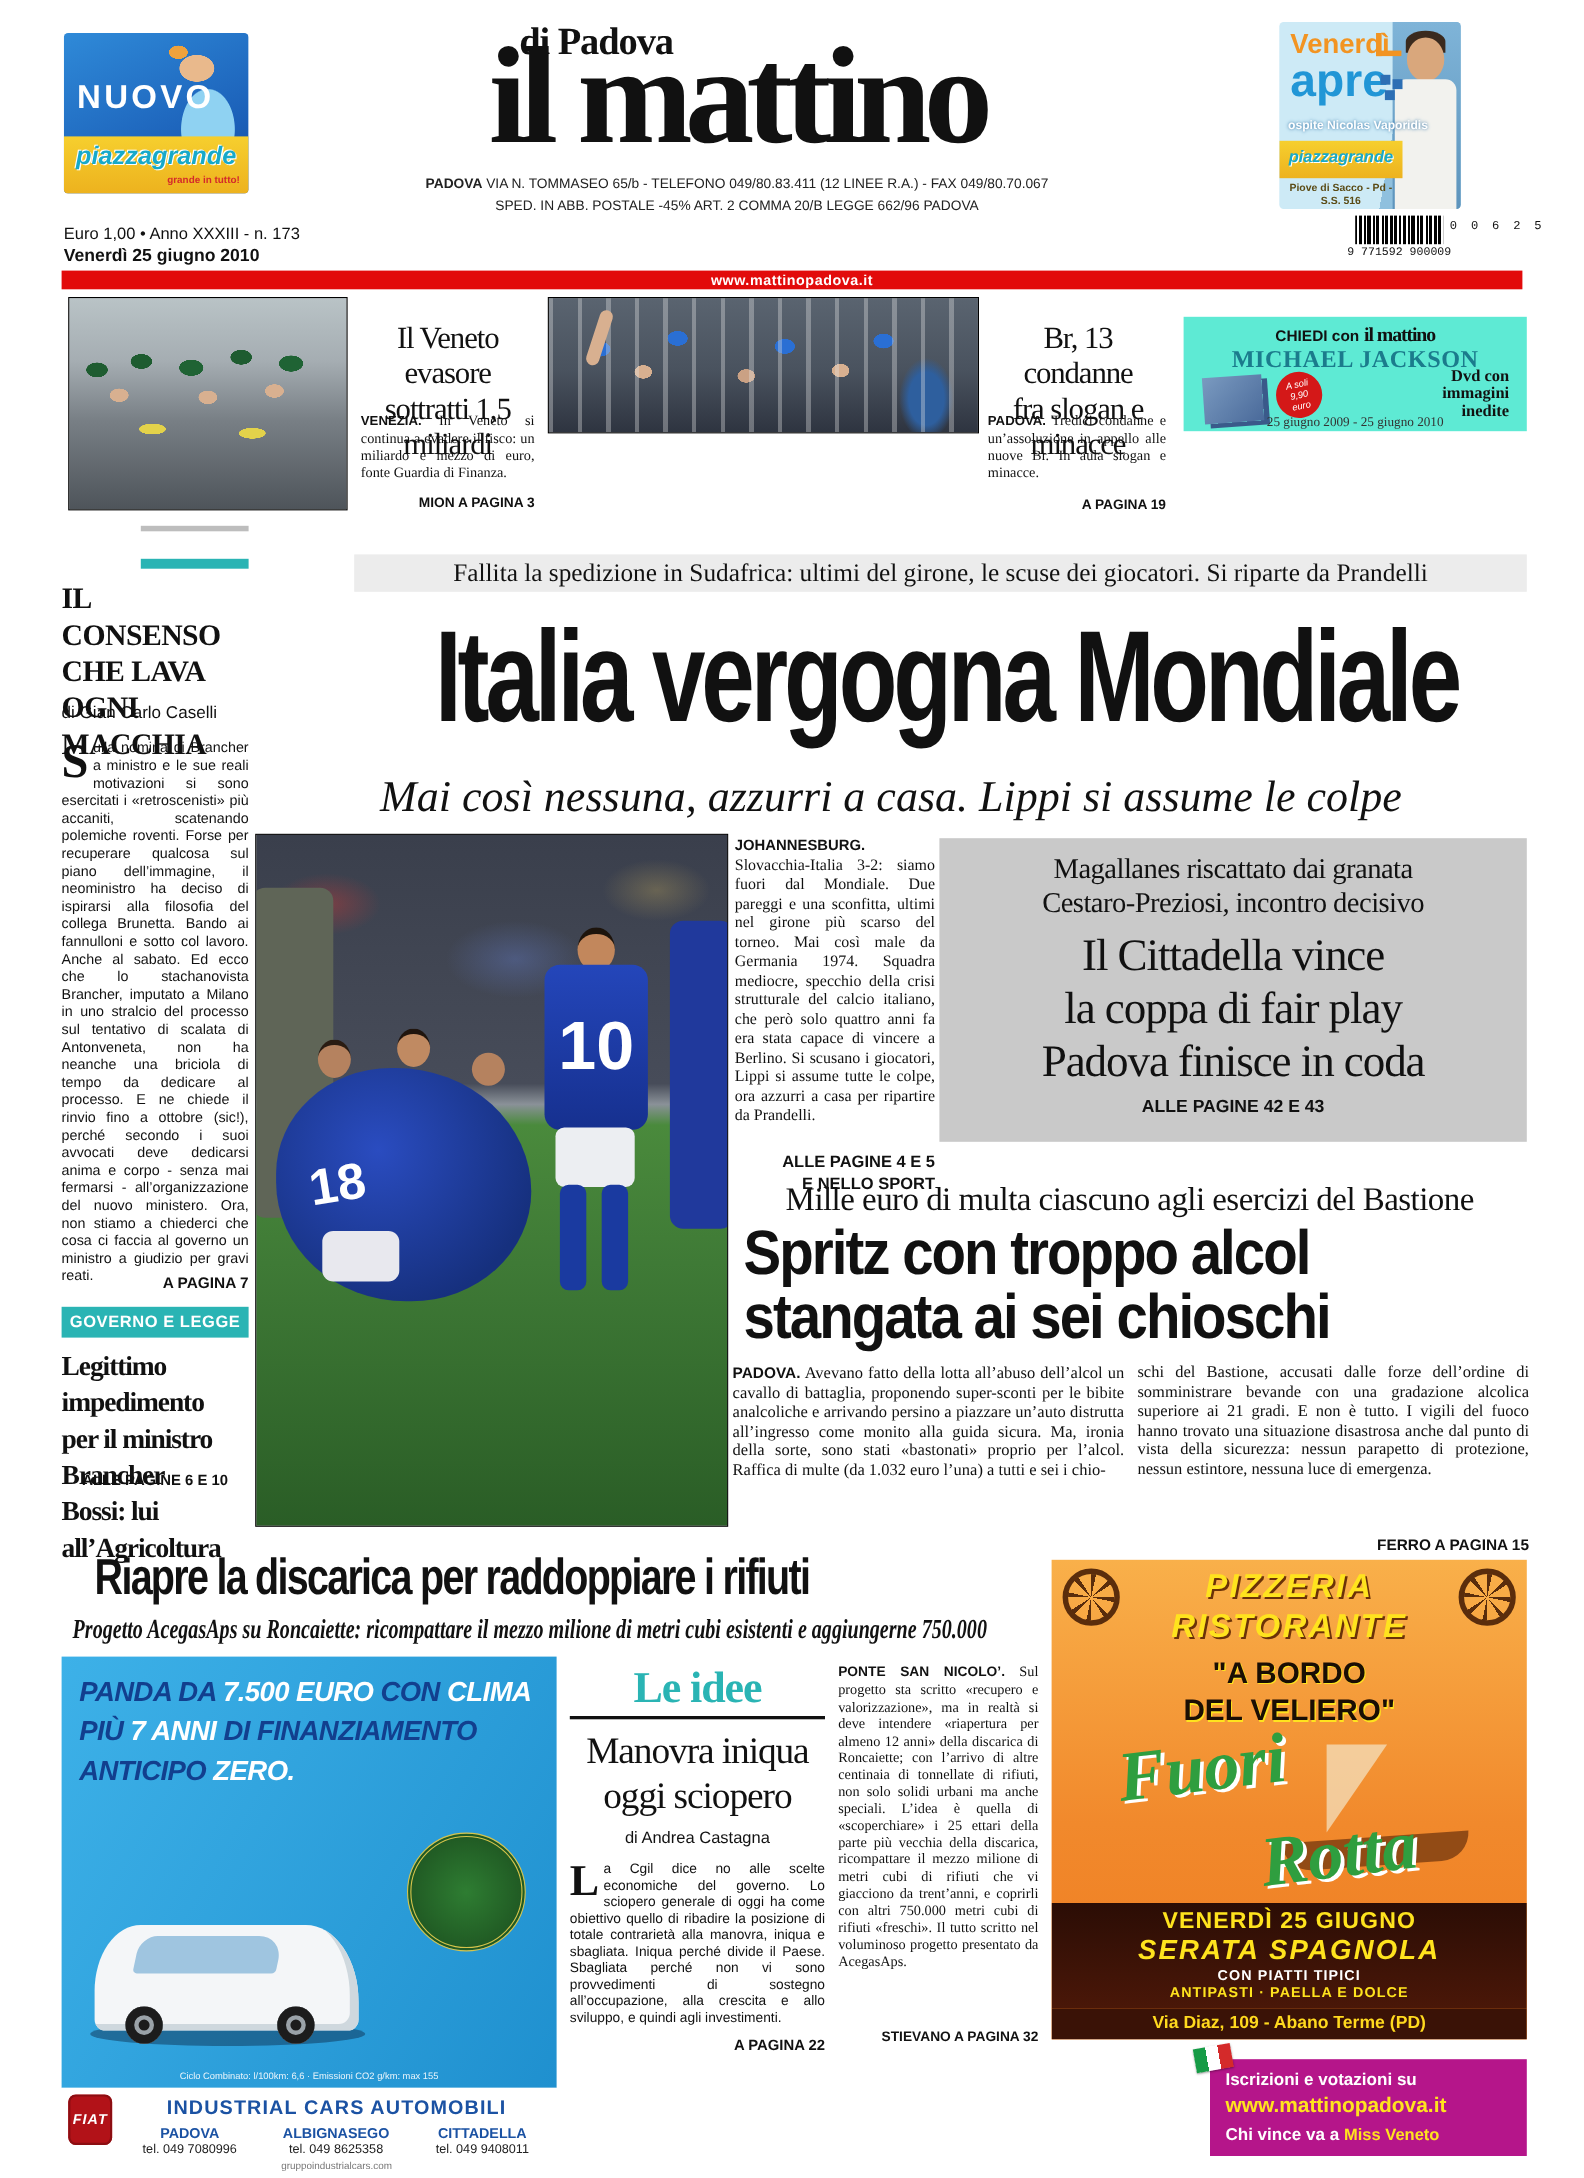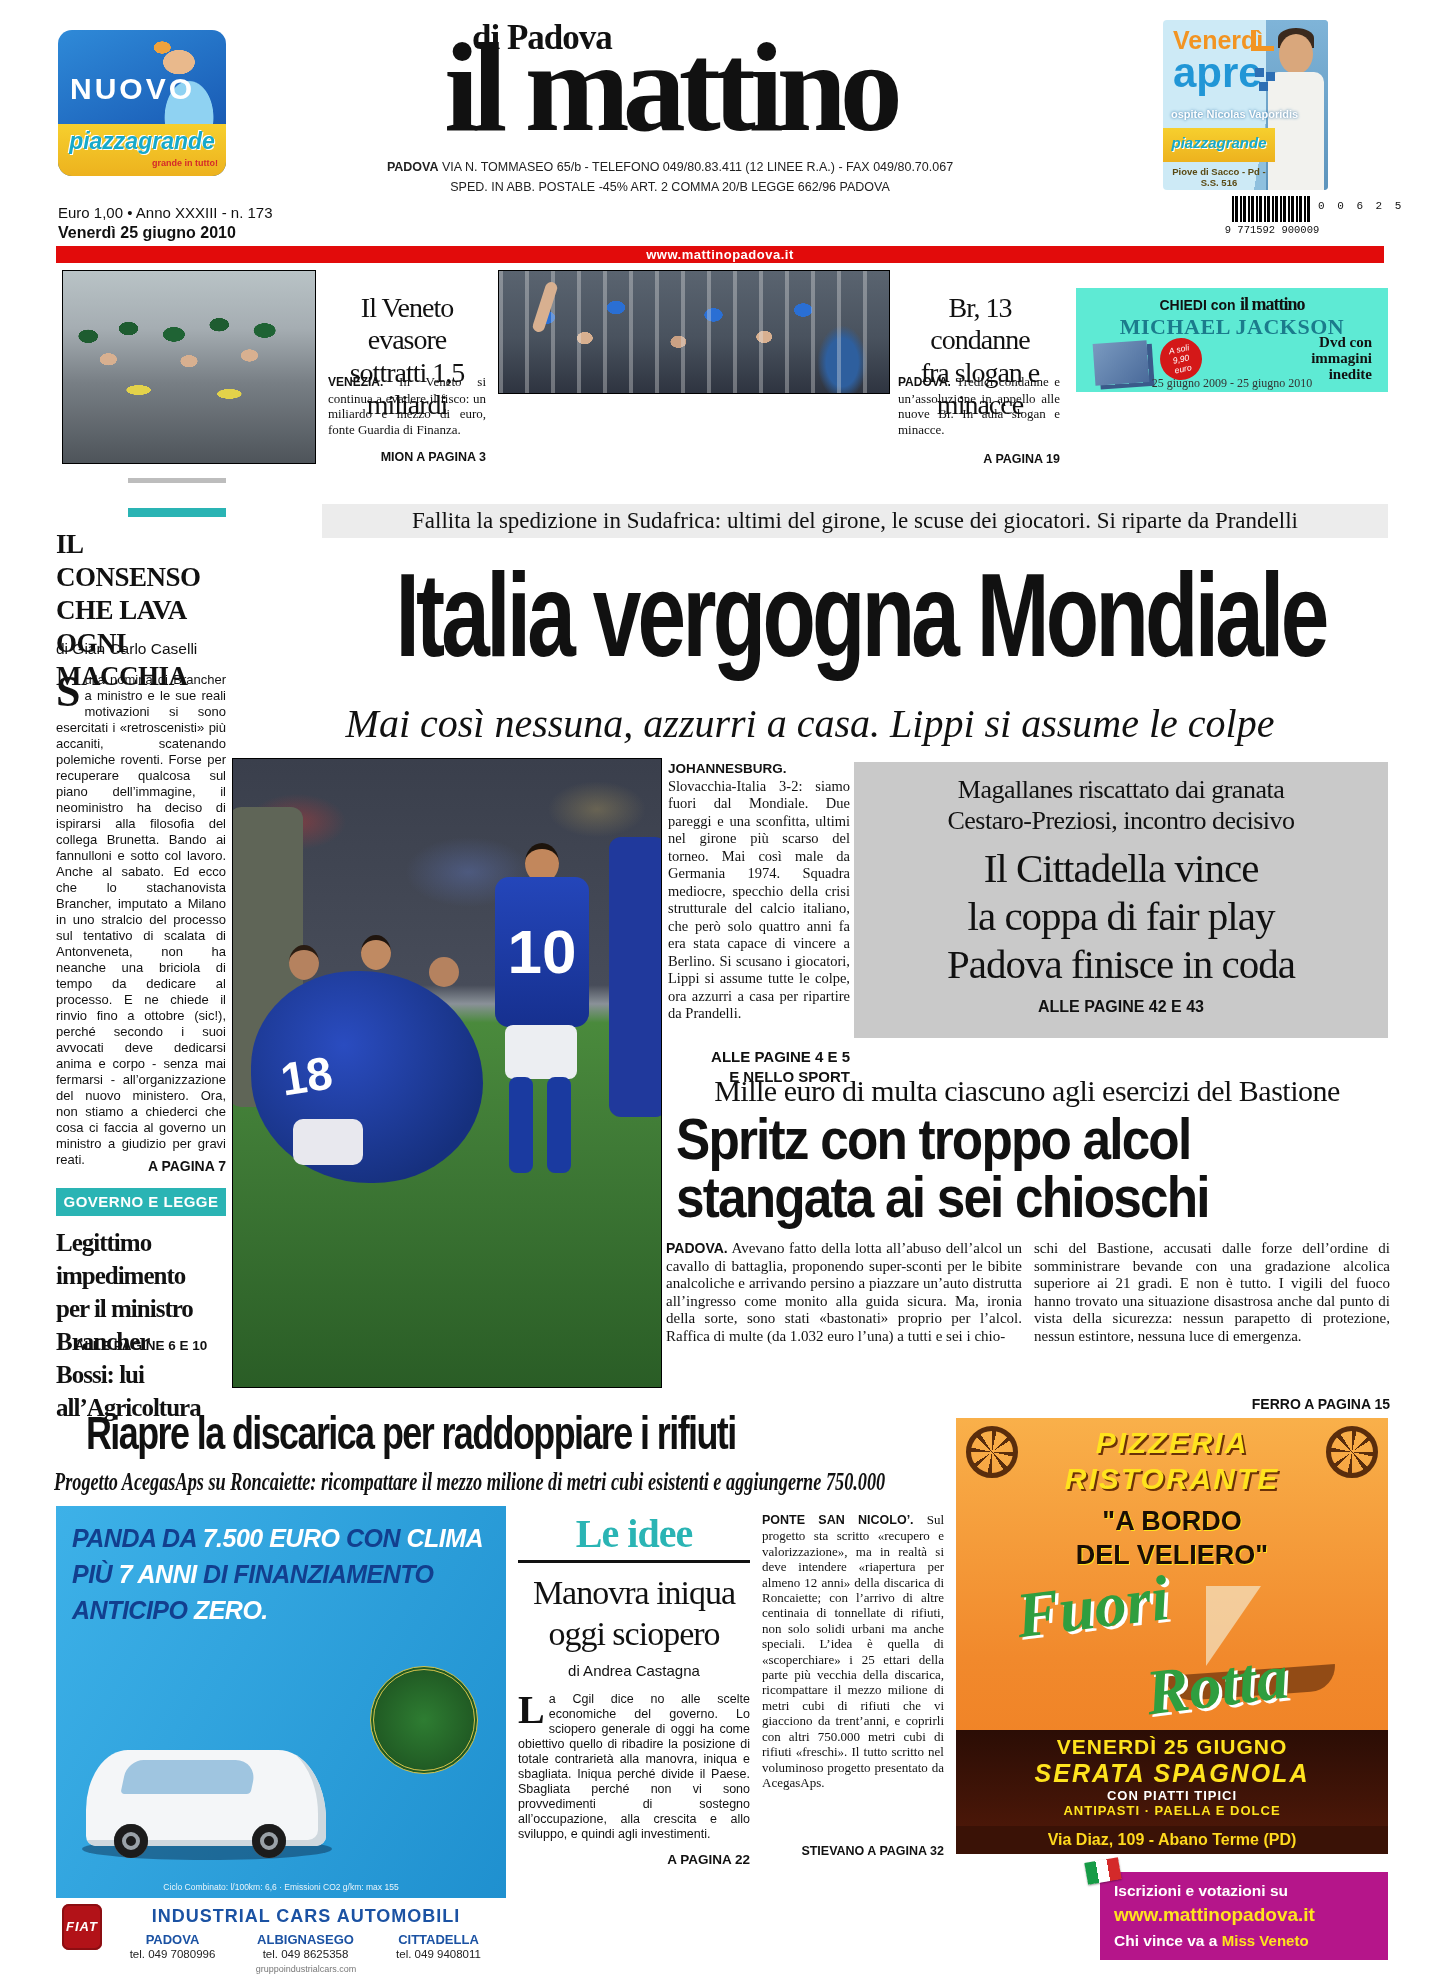--- a/index.html
+++ b/index.html
@@ -14,21 +14,21 @@
   .photo{border:1px solid #000;overflow:hidden}
   .pageref{font-weight:bold;font-family:"Liberation Sans",sans-serif;}
   .dc{float:left;font-family:"Liberation Serif",serif;font-weight:bold;line-height:.85;margin:1px 4px 0 0;}
   .sqz{display:inline-block;white-space:nowrap;}
 </style>
 </head>
 <body>
 
 <div class="page">
 
-  <div class="abs" style="left:58px;top:30px;width:168px;height:146px;border-radius:14px;overflow:hidden;
+  <div class="abs" style="left:58px;top:30px;width:168px;height:146px;border-radius:4px;overflow:hidden;
               background:
                 radial-gradient(26px 20px at 72% 22%, #e9b98c 60%, transparent 62%),
                 radial-gradient(40px 60px at 78% 60%, #8fd2f2 0 60%, transparent 62%),
                 radial-gradient(14px 10px at 62% 12%, #f0a23c 60%, transparent 62%),
                 linear-gradient(155deg,#2f8ad8 0%,#1b5fb8 70%,#174f9e 100%);">
     <div class="abs sans b" style="left:12px;top:42px;font-size:30px;color:#fff;letter-spacing:3px;">NUOVO</div>
     <div class="abs" style="left:0;top:94px;width:168px;height:52px;background:linear-gradient(#f6cf2e,#edb21e);"></div>
     <div class="abs b i" style="left:0;top:98px;width:168px;text-align:center;font-size:23px;color:#17a9c9;
                 text-shadow:1px 1px 0 #fff,-1px -1px 0 #fff;">piazzagrande</div>
     <div class="abs b" style="right:8px;top:128px;font-size:9px;color:#d42a2a;">grande in tutto!</div>
@@ -212,21 +212,21 @@
     <div class="sans b c" style="font-size:15px;line-height:28px;color:#fff;letter-spacing:.5px;">GOVERNO E LEGGE</div>
   </div>
   <div class="abs serif b pre" style="left:56px;top:1226px;width:172px;font-size:25px;line-height:33px;letter-spacing:-1px;">Legittimo impedimento
 per il ministro Brancher
 Bossi: lui all’Agricoltura</div>
   <div class="abs c pageref" style="left:56px;top:1338px;width:170px;font-size:13.5px;">ALLE PAGINE 6 E 10</div>
 
   <div class="abs" style="left:86px;top:1406px;width:860px;">
     <span class="sqz sans b" style="font-size:46px;letter-spacing:-2px;transform:scaleX(.78);transform-origin:0 50%;">Riapre la discarica per raddoppiare i rifiuti</span>
   </div>
-  <div class="abs" style="left:54px;top:1468px;width:890px;text-align:center;">
+  <div class="abs" style="left:66px;top:1468px;width:890px;text-align:center;">
     <span class="sqz serif b i" style="font-size:25px;transform:scaleX(.73);transform-origin:0 50%;">Progetto AcegasAps su Roncaiette: ricompattare il mezzo milione di metri cubi esistenti e aggiungerne 750.000</span>
   </div>
   <div class="abs serif j" style="left:762px;top:1512px;width:182px;font-size:13px;line-height:15.4px;">
     <span class="sans b" style="font-size:12.5px;">PONTE SAN NICOLO’.</span>
     <span>Sul progetto sta scritto «recupero e valorizzazione», ma in realtà si deve intendere «riapertura per almeno 12 anni» della discarica di Roncaiette; con l’arrivo di altre centinaia di tonnellate di rifiuti, non solo solidi urbani ma anche speciali. L’idea è quella di «scoperchiare» i 25 ettari della parte più vecchia della discarica, ricompattare il mezzo milione di metri cubi di rifiuti che vi giacciono da trent’anni, e coprirli con altri 750.000 metri cubi di rifiuti «freschi». Il tutto scritto nel voluminoso progetto presentato da AcegasAps.</span>
   </div>
   <div class="abs r pageref" style="left:762px;top:1844px;width:182px;font-size:12.5px;">STIEVANO A PAGINA 32</div>
 
   <div class="abs serif b c" style="left:518px;top:1510px;width:232px;font-size:40px;color:#2ab4b4;letter-spacing:-1px;">Le idee</div>
   <div class="abs" style="left:518px;top:1560px;width:232px;height:3px;background:#111;"></div>

